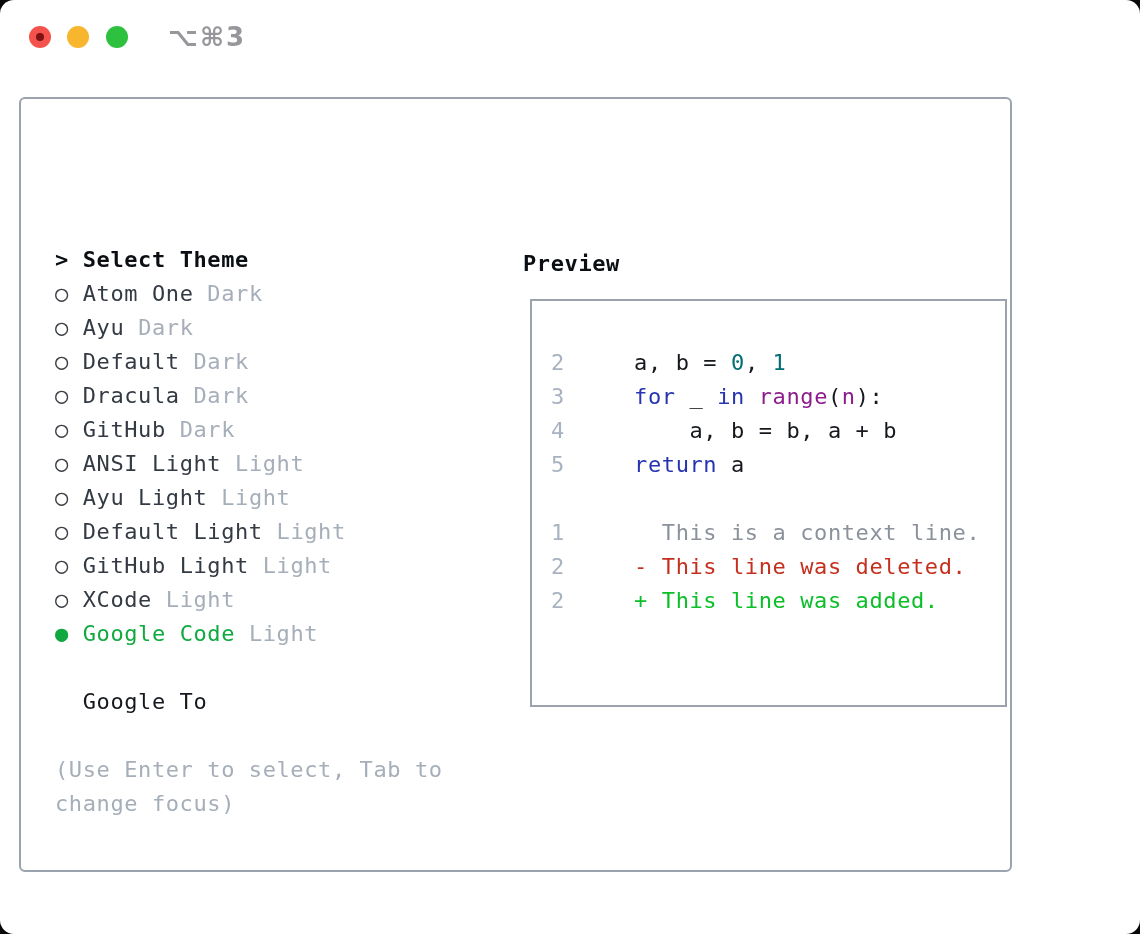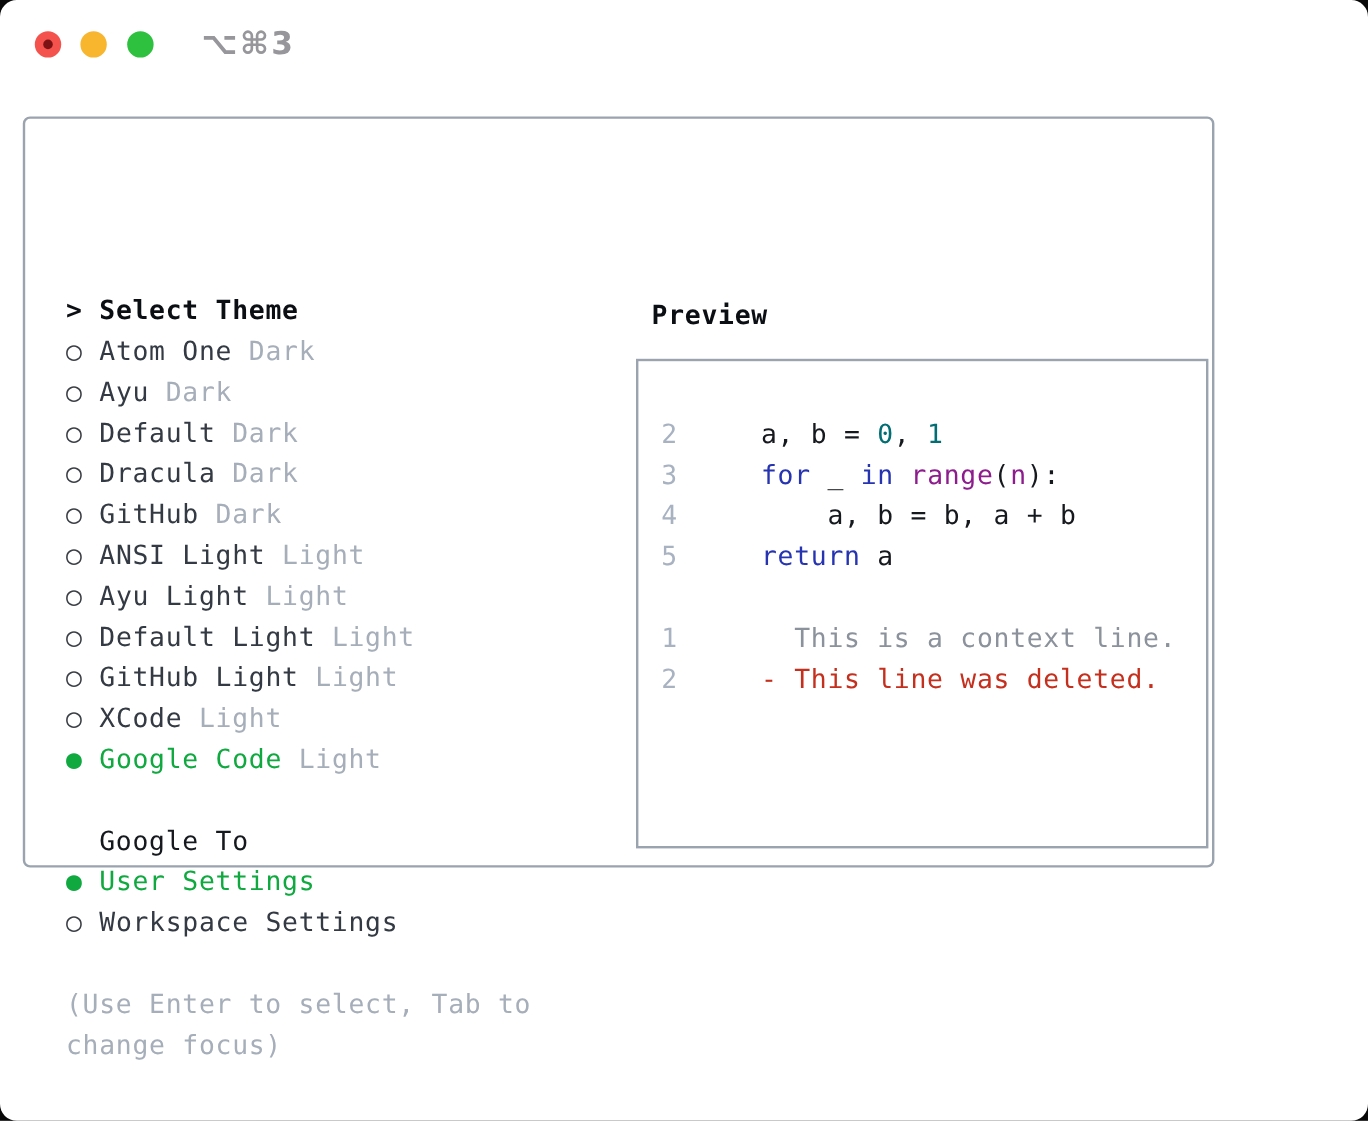--- a/index.html
+++ b/index.html
@@ -30,41 +30,41 @@
     position: absolute; left: 7px; top: 7px; width: 8px; height: 8px;
     border-radius: 50%; background: #7c1214;
   }
   .win-title {
     position: absolute; left: 168px; top: 22px;
     font-family: "DejaVu Sans", "Liberation Sans", sans-serif;
     font-size: 26px; font-weight: bold; color: #97979b; letter-spacing: 2px;
   }
   
   .panel {
-    position: absolute; left: 19px; top: 97px; width: 993px; height: 626px;
+    position: absolute; left: 19px; top: 97px; width: 993px; height: 775px;
     border: 2px solid #9aa3ae; border-radius: 6px; background: #ffffff;
   }
   .mono {
     font-family: "DejaVu Sans Mono", "Liberation Mono", monospace;
     font-size: 22px; line-height: 34px; letter-spacing: 0.6px;
   }
   
   .left-col { position: absolute; left: 34px; top: 144px; width: 440px; }
   .row { white-space: pre; height: 34px; color: #343a43; }
   .row-header { font-weight: bold; color: #0b0e12; }
   .blank-row { height: 34px; }
   .muted { color: #a6aeb9; }
   .green { color: #10a940; }
   .dark-marker { color: #3a3f46; }
   .help {
     color: #a6aeb9; width: 424px; white-space: normal;
   }
   
   .preview-title {
-    position: absolute; left: 522px; top: 148px;
+    position: absolute; left: 502px; top: 148px;
     font-weight: bold; color: #0b0e12;
   }
   .preview-box {
     position: absolute; left: 509px; top: 200px; width: 477px; height: 408px;
     border: 2px solid #9aa3ae; background: #ffffff;
     padding: 45px 0 0 19px; overflow: hidden;
   }
   .pline { white-space: pre; height: 34px; }
   .lineno   { color: #a8b2c1; }
   .seg-keyword  { color: #2634b2; }
@@ -101,35 +101,32 @@
           <div class="row"><span class="dark-marker">○</span> <span class="">GitHub</span> <span class="muted">Dark</span></div>
           <div class="row"><span class="dark-marker">○</span> <span class="">ANSI Light</span> <span class="muted">Light</span></div>
           <div class="row"><span class="dark-marker">○</span> <span class="">Ayu Light</span> <span class="muted">Light</span></div>
           <div class="row"><span class="dark-marker">○</span> <span class="">Default Light</span> <span class="muted">Light</span></div>
           <div class="row"><span class="dark-marker">○</span> <span class="">GitHub Light</span> <span class="muted">Light</span></div>
           <div class="row"><span class="dark-marker">○</span> <span class="">XCode</span> <span class="muted">Light</span></div>
           <div class="row"><span class="green">●</span> <span class="green">Google Code</span> <span class="muted">Light</span></div>
         </div>
       <div class="blank-row"></div>
       <div class="row"><span>  </span><span style="color:#15181d;">Google To</span></div>
-      <div id="apply-list">
-          <div class="row"><span class="green">●</span> <span class="green">User Settings</span></div>
-          <div class="row"><span class="dark-marker">○</span> <span class="">Workspace Settings</span></div>
-        </div>
       <div class="blank-row"></div>
       <div class="help">(Use Enter to select, Tab to change focus)</div>
     </div>
 
     <div class="preview-title mono">Preview</div>
     <div class="preview-box mono">
       <div id="preview-lines">
           <div class="pline"><span class="lineno">2</span> <span class="seg-plain">    a, b = </span><span class="seg-literal">0</span><span class="seg-plain">, </span><span class="seg-literal">1</span></div>
           <div class="pline"><span class="lineno">3</span> <span class="seg-plain">    </span><span class="seg-keyword">for</span><span class="seg-plain"> _ </span><span class="seg-keyword">in</span><span class="seg-plain"> </span><span class="seg-function">range</span><span class="seg-plain">(</span><span class="seg-function">n</span><span class="seg-plain">):</span></div>
           <div class="pline"><span class="lineno">4</span> <span class="seg-plain">        a, b = b, a + b</span></div>
           <div class="pline"><span class="lineno">5</span> <span class="seg-plain">    </span><span class="seg-keyword">return</span><span class="seg-plain"> a</span></div>
           <div class="pline"><span class="lineno"></span></div>
           <div class="pline"><span class="lineno">1</span> <span class="seg-context">      This is a context line.</span></div>
           <div class="pline"><span class="lineno">2</span> <span class="seg-deleted">    - This line was deleted.</span></div>
+          <div class="pline"><span class="lineno">2</span> <span class="seg-added">    + This line was added.</span></div>
         </div>
     </div>
 
   </div>
 </div>
 
 </body></html>

